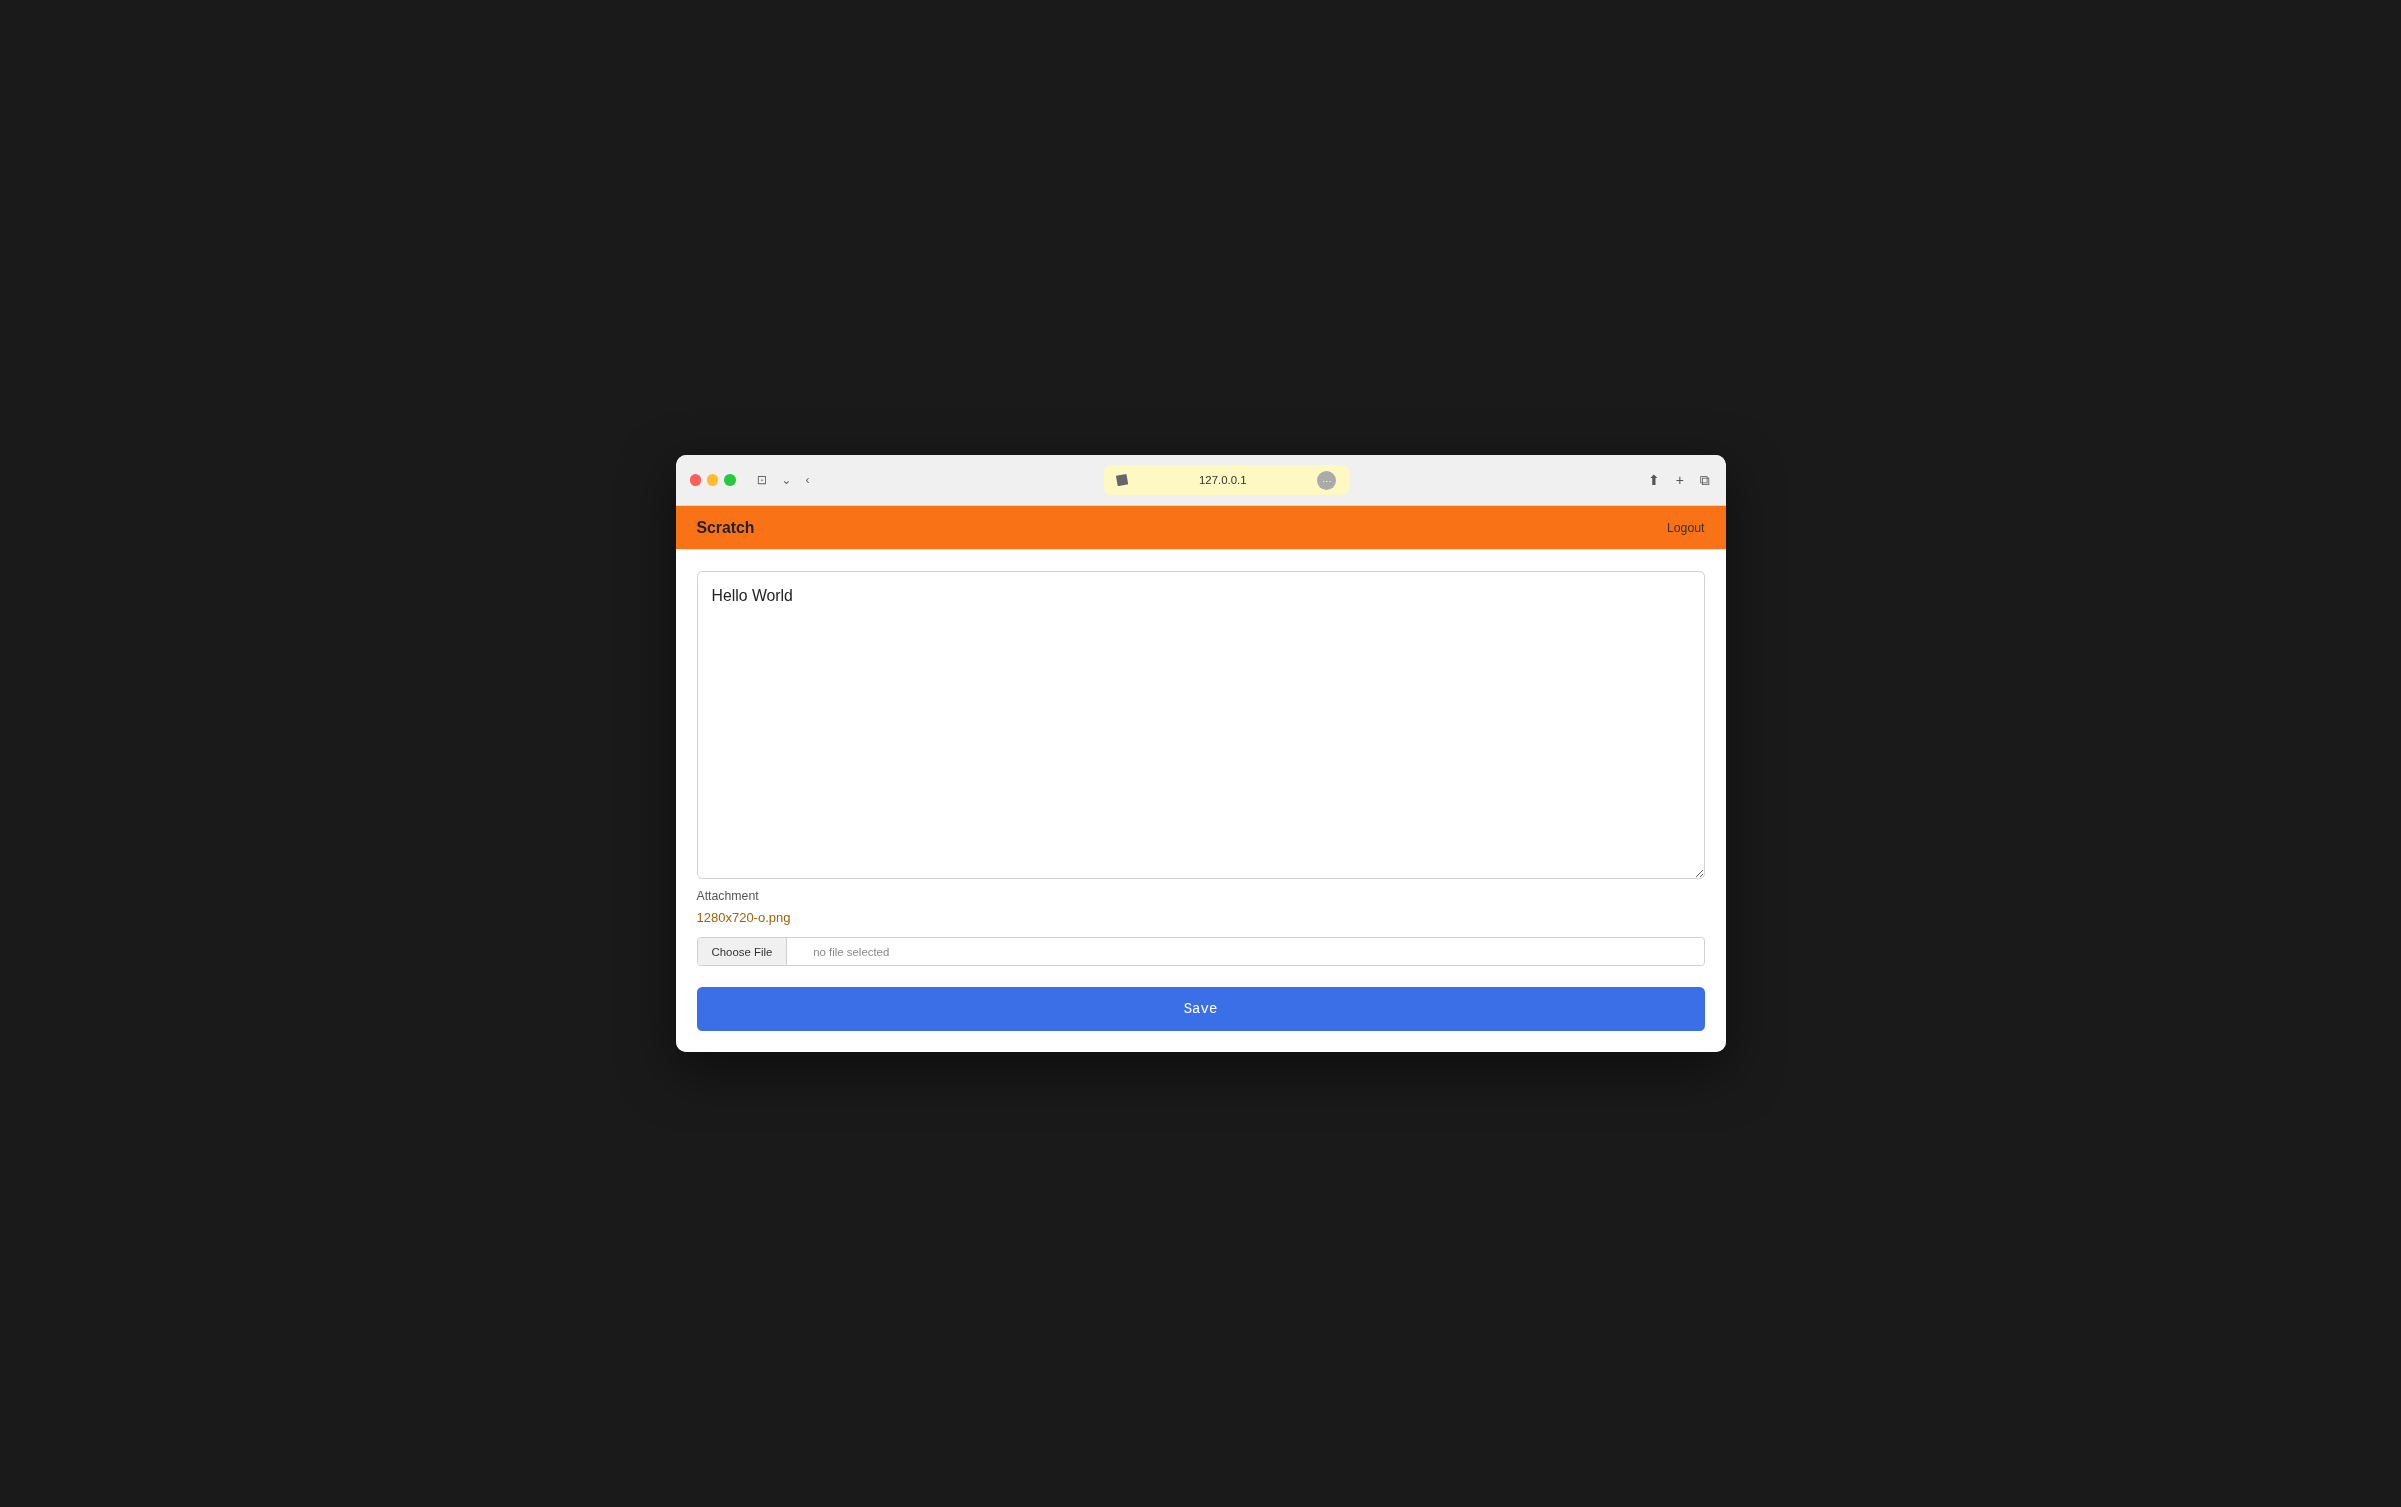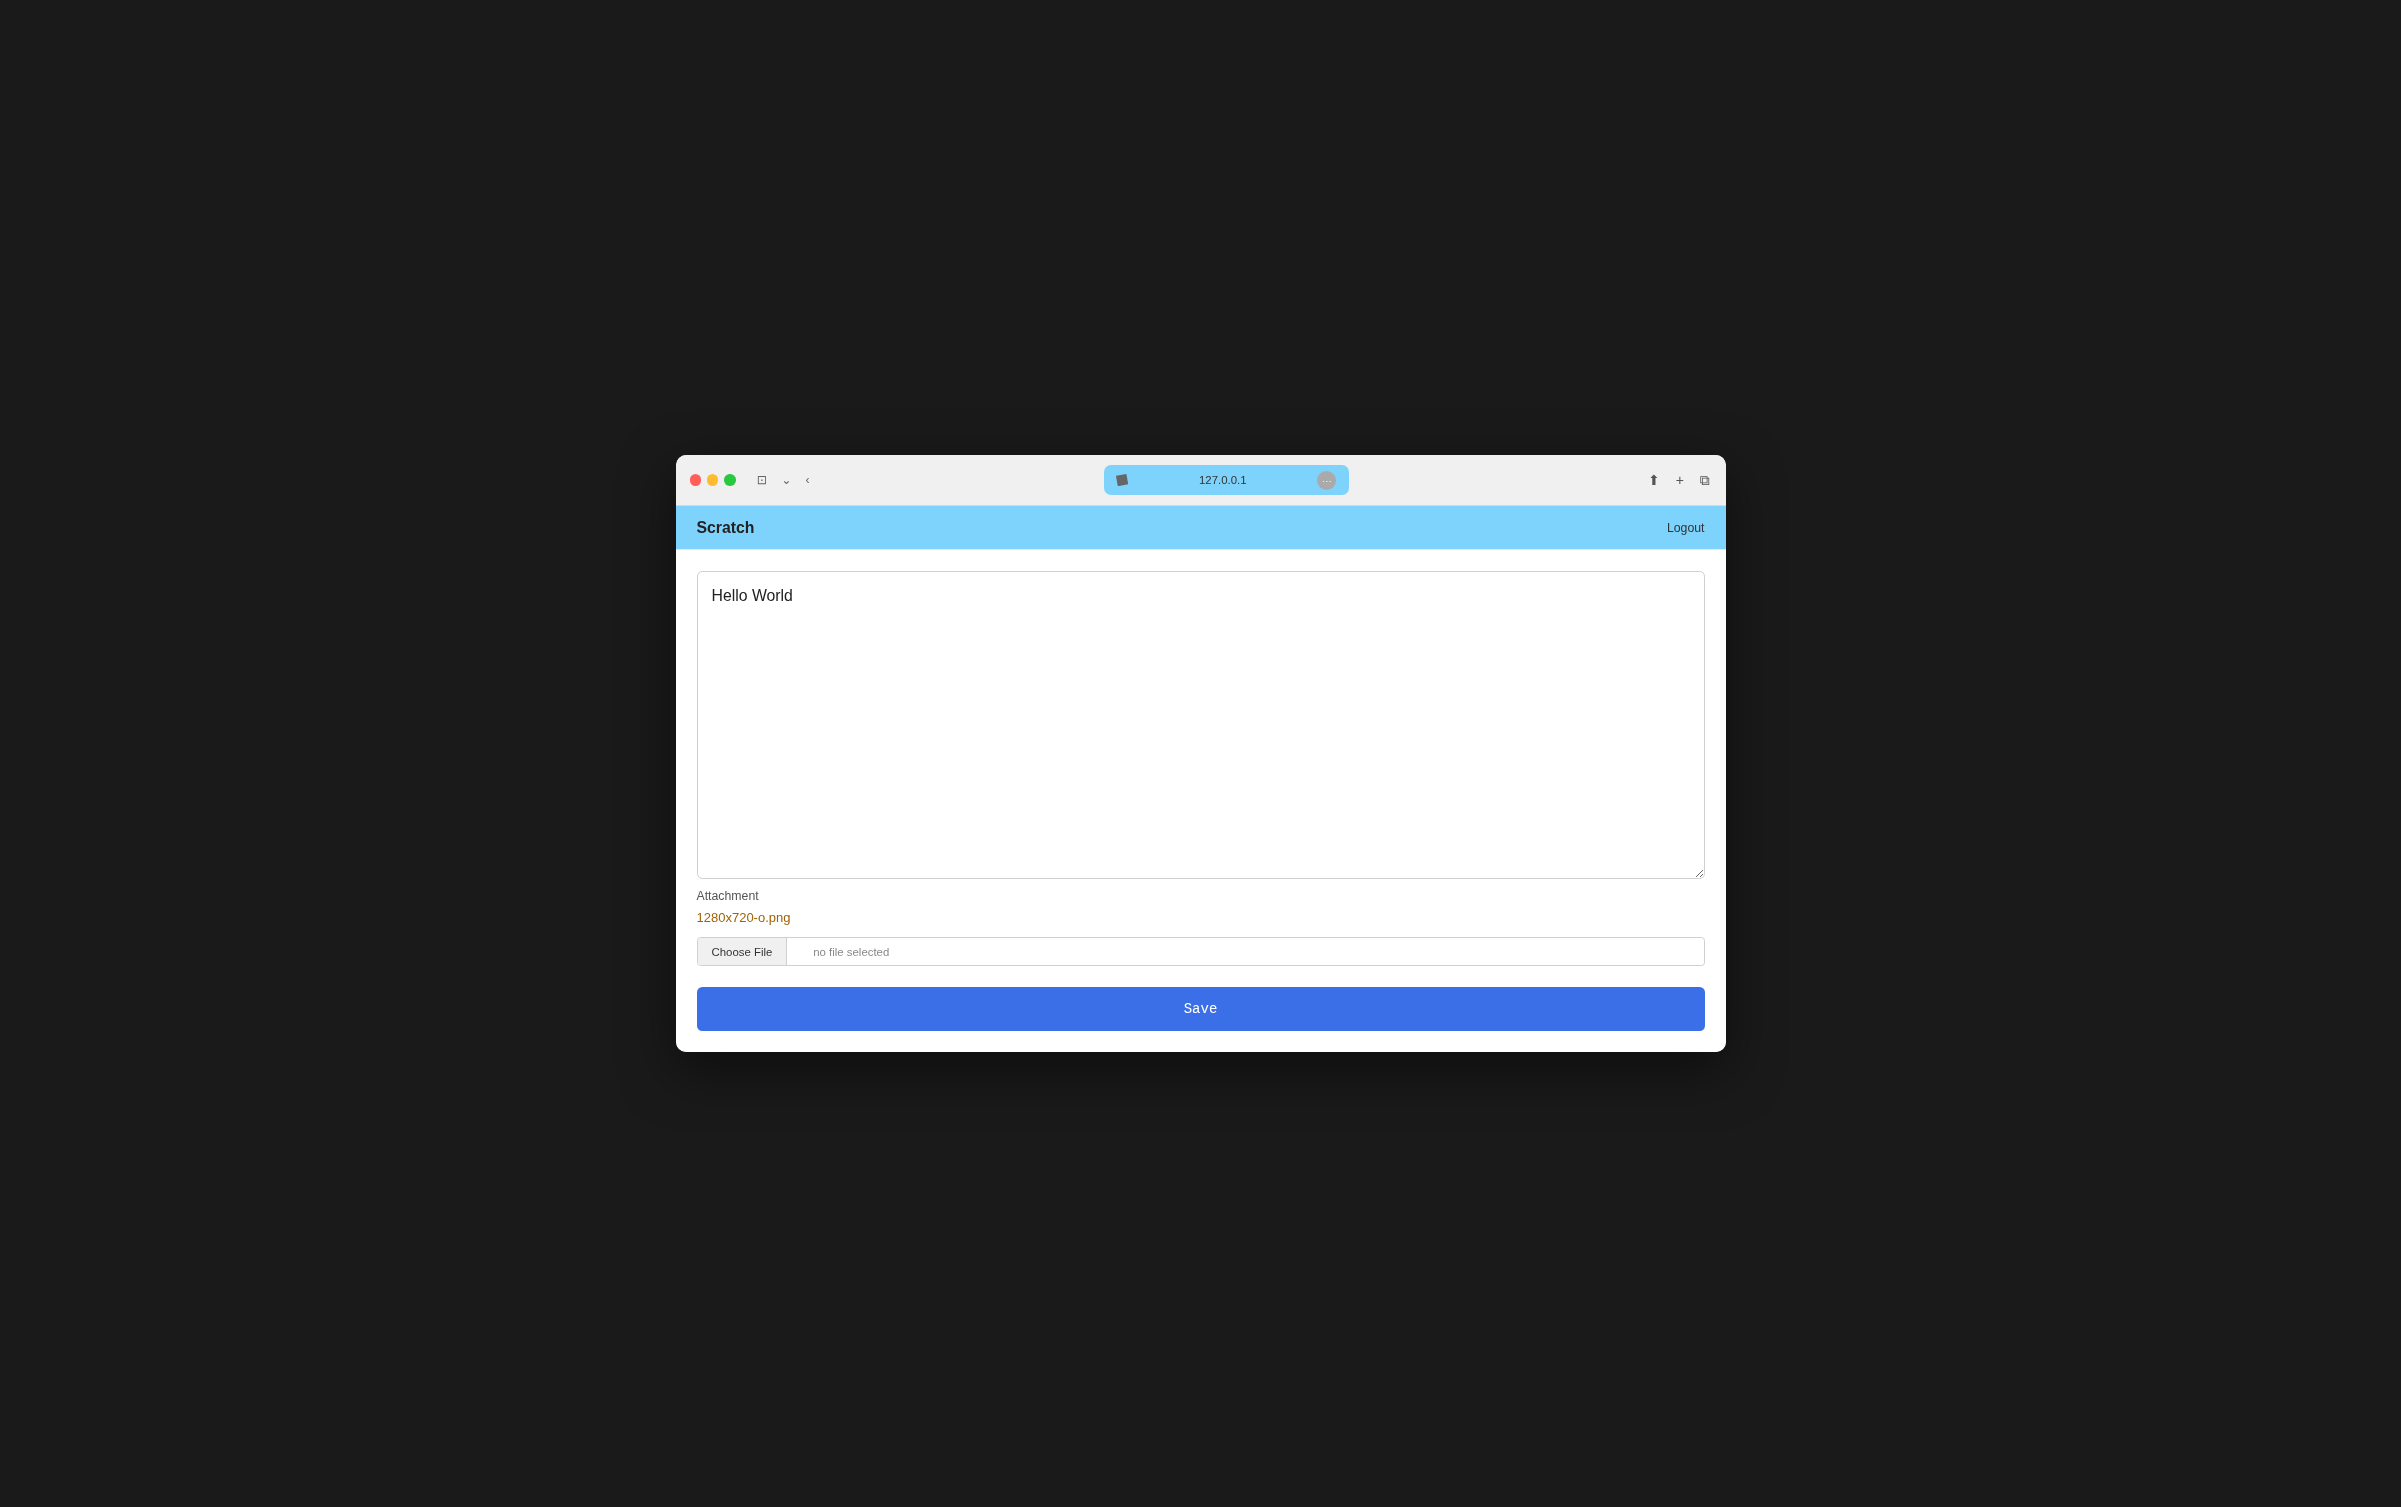--- a/index.html
+++ b/index.html
@@ -71,21 +71,21 @@
       align-items: center;
     }
 
     .address-bar-wrapper {
       flex: 1;
       display: flex;
       justify-content: center;
     }
 
     .address-bar {
-      background: #7dd3fc;
+      background: #fef9c3;
       border-radius: 7px;
       padding: 5.3px 12.3px;
       width: 245px;
       display: flex;
       align-items: center;
       gap: 7px;
       font-size: 11.4px;
       color: #333;
     }
 
@@ -131,21 +131,21 @@
       padding: 1.8px;
     }
 
     
     .app-content {
       background: #ffffff;
     }
 
     
     .nav-bar {
-      background: #7dd3fc;
+      background: #f97316;
       border-bottom: 0.9px solid #e8e8e8;
       padding: 12.3px 21px;
       display: flex;
       align-items: center;
       justify-content: space-between;
     }
 
     .nav-brand {
       font-size: 15.8px;
       font-weight: 700;

